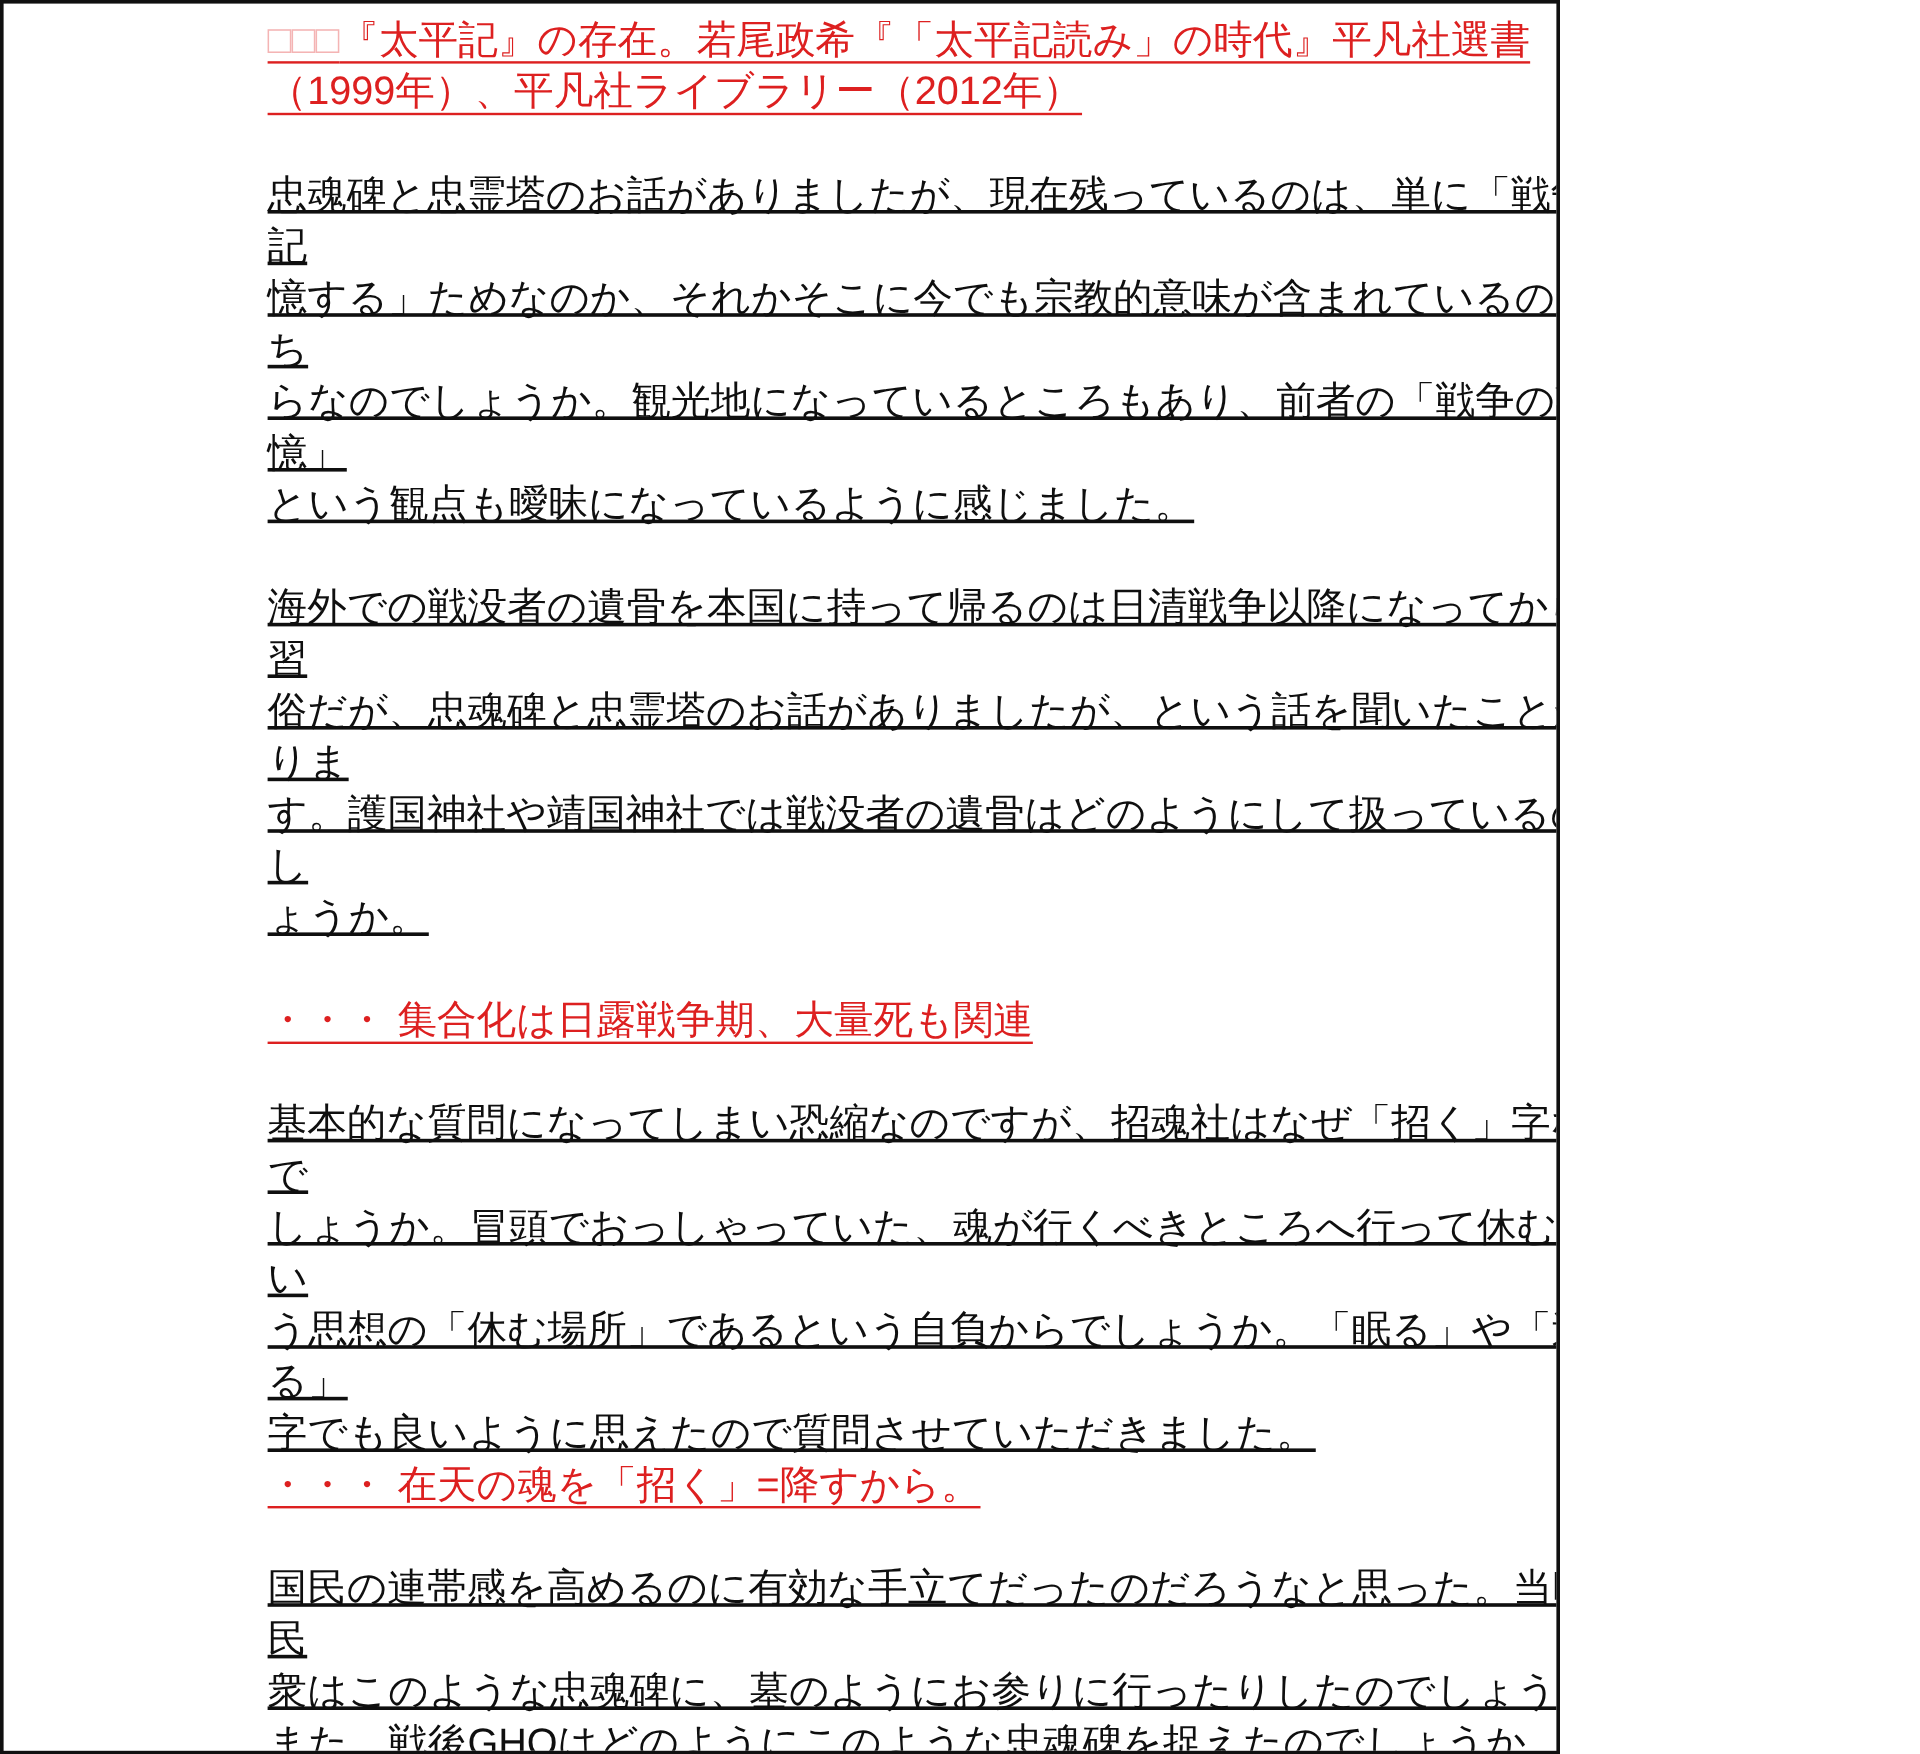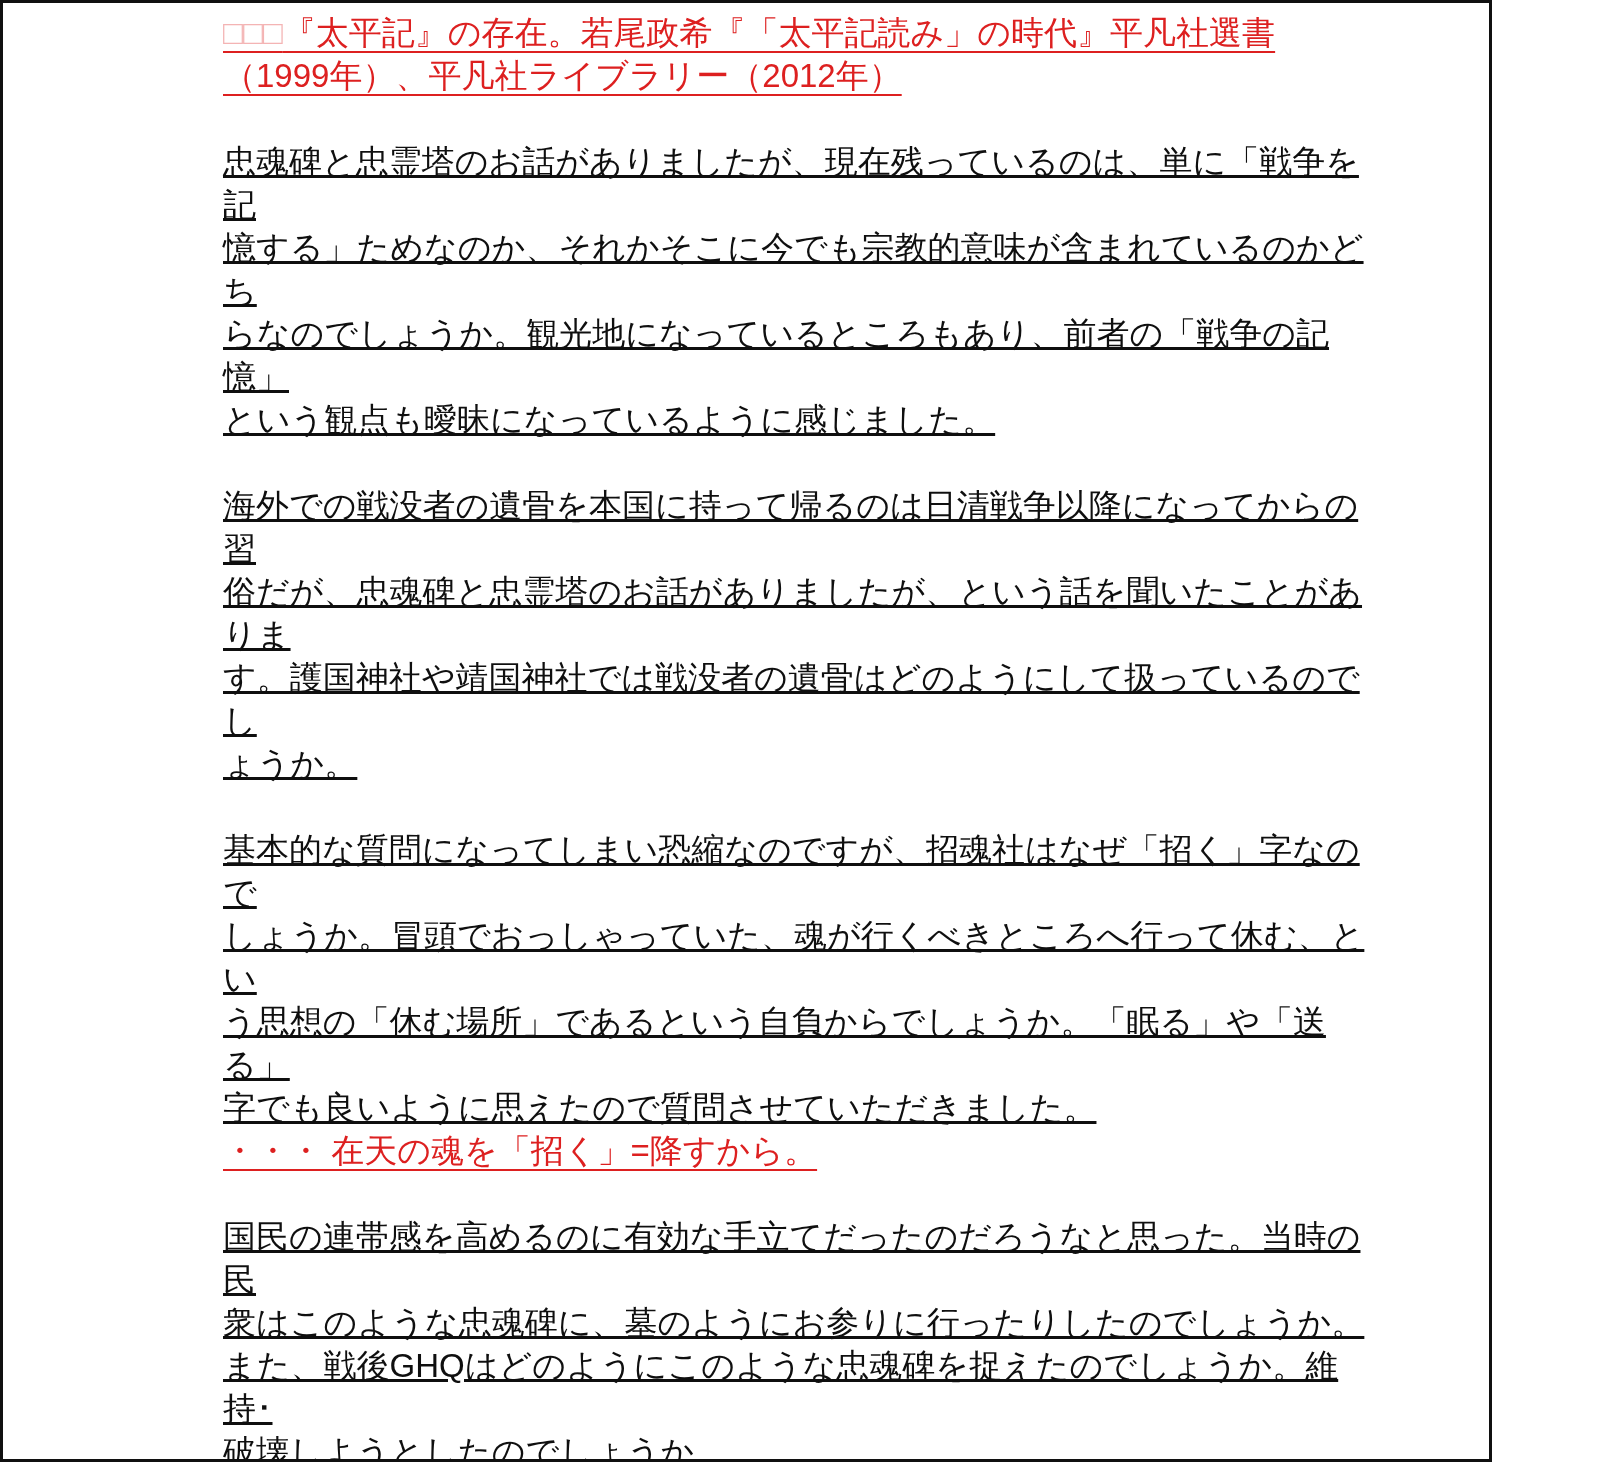--- a/index.html
+++ b/index.html
@@ -2,21 +2,21 @@
 <html><head>
 <meta charset="utf-8">
 <style>
   html, body {
     margin: 0;
     padding: 0;
     background: #ffffff;
   }
   .page {
     position: relative;
-    width: 1492px;
+    width: 1300px;
     height: 1462px;
     box-sizing: border-box;
     border: 3px solid #101010;
     background: #ffffff;
     overflow: hidden;
     font-family: "Liberation Sans", "DejaVu Sans", sans-serif;
   }
   .doc {
     padding: 8px 0 0 220px;
     width: 1150px;
@@ -54,21 +54,21 @@
       <p class="para"><span class="seg seg-tofu">□□□</span><span class="seg seg-red">『太平記』の存在。若尾政希『「太平記読み」の時代』平凡社選書
 （1999年）、平凡社ライブラリー（2012年）</span></p>
       <p class="para"><span class="seg seg-black">忠魂碑と忠霊塔のお話がありましたが、現在残っているのは、単に「戦争を記
 憶する」ためなのか、それかそこに今でも宗教的意味が含まれているのかどち
 らなのでしょうか。観光地になっているところもあり、前者の「戦争の記憶」
 という観点も曖昧になっているように感じました。</span></p>
       <p class="para"><span class="seg seg-black">海外での戦没者の遺骨を本国に持って帰るのは日清戦争以降になってからの習
 俗だが、忠魂碑と忠霊塔のお話がありましたが、という話を聞いたことがありま
 す。護国神社や靖国神社では戦没者の遺骨はどのようにして扱っているのでし
 ょうか。</span></p>
-      <p class="para"></p>
+      <p class="para"><span class="seg seg-red">・・・ 集合化は日露戦争期、大量死も関連</span></p>
       <p class="para"><span class="seg seg-black">基本的な質問になってしまい恐縮なのですが、招魂社はなぜ「招く」字なので
 しょうか。冒頭でおっしゃっていた、魂が行くべきところへ行って休む、とい
 う思想の「休む場所」であるという自負からでしょうか。「眠る」や「送る」
 字でも良いように思えたので質問させていただきました。
 </span><span class="seg seg-red">・・・ 在天の魂を「招く」=降すから。</span></p>
       <p class="para"><span class="seg seg-black">国民の連帯感を高めるのに有効な手立てだったのだろうなと思った。当時の民
 衆はこのような忠魂碑に、墓のようにお参りに行ったりしたのでしょうか。
 また、戦後GHQはどのようにこのような忠魂碑を捉えたのでしょうか。維持･
 破壊しようとしたのでしょうか。
 </span></p>

